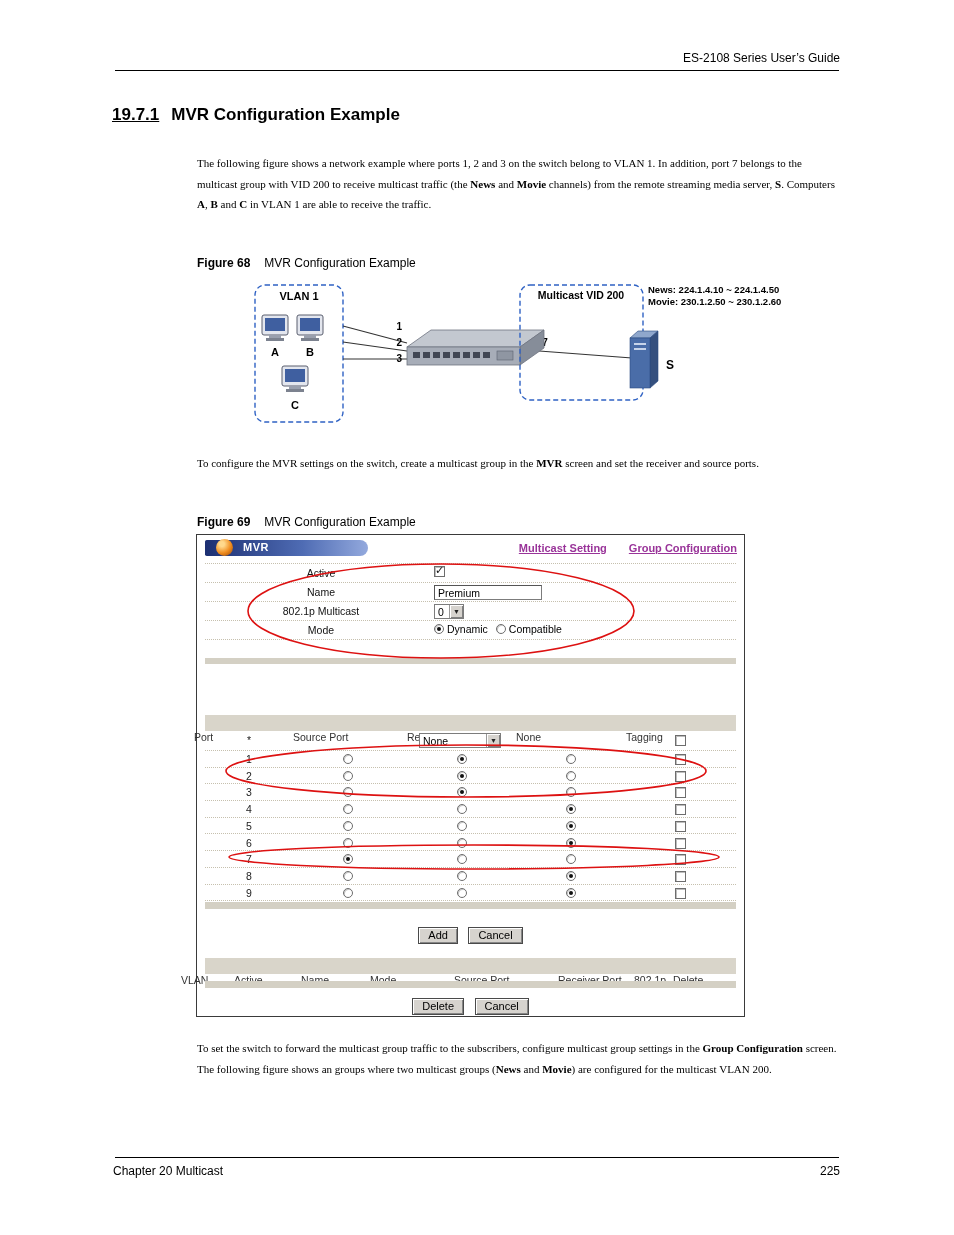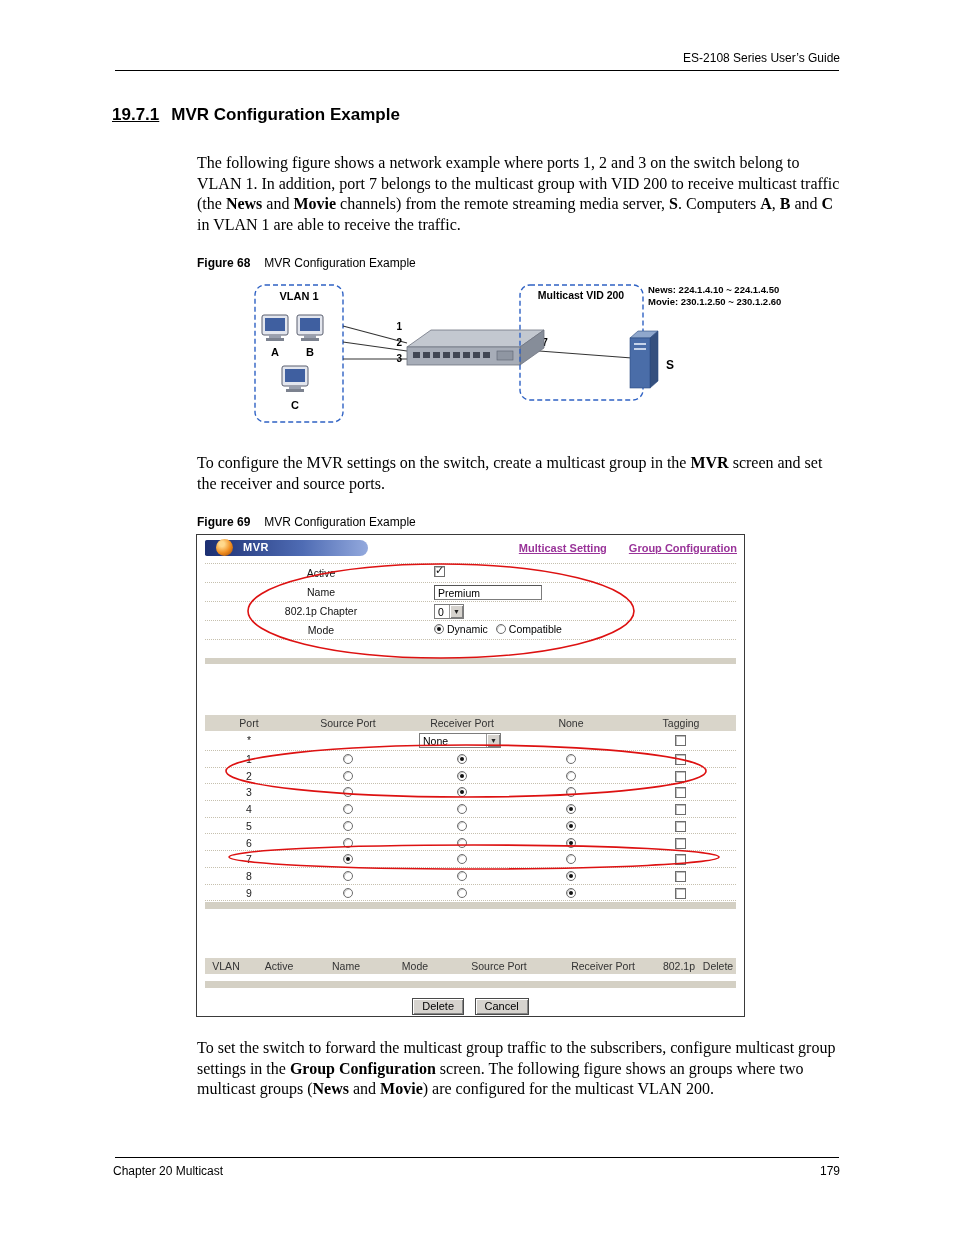--- a/index.html
+++ b/index.html
@@ -10,21 +10,21 @@
   .header-text { top:51px; right:114px; font:12px "Liberation Sans", sans-serif; }
   .rule { border-top:1px solid #000; height:0; }
   .header-rule { top:70px; left:115px; width:724px; }
   .footer-rule { top:1157px; left:115px; width:724px; }
   .footer-left { top:1164px; left:113px; font:12px "Liberation Sans", sans-serif; }
   .footer-right { top:1164px; right:114px; font:12px "Liberation Sans", sans-serif; }
 
   .heading { left:112px; top:105px; font:bold 17px "Liberation Sans", sans-serif; }
   .heading .num { margin-right:12px;text-decoration:underline; }
 
-  .body-p { left:197px; width:646px; font-size:16px; line-height:20.6px; }
+  .body-p { left:197px; width:646px; font-size:11px; line-height:20.6px; }
   .p1 { top:153px; }
   .p2 { top:453px; }
   .p3 { top:1038px; }
 
   .fig-caption { left:197px; font:12px "Liberation Sans", sans-serif; }
   .cap68 { top:256px; }
   .cap69 { top:515px; }
   .fig-caption b { font-weight:bold; }
   .fig-caption .cap-title { margin-left:14px; }
 
@@ -56,21 +56,21 @@
   .win-select .sel-val { font-size:10.5px; padding:1px 3px 0 3px; flex:1; }
   .win-select .sel-arrow { width:14px; background:#d6d3ce; border-left:1px solid #999; display:flex; align-items:center; justify-content:center; font-size:7px; color:#222; box-shadow:inset 1px 1px 0 #fff, inset -1px -1px 0 #808080; }
 
   .gray-bar { position:absolute; left:8px; width:531px; background:#d4d0c4; }
   .bar1 { top:123px; height:6px; }
   .bar2 { top:367px; height:7px; }
   .bar3 { top:446px; height:7px; }
 
   .pt-header, .vt-header { position:absolute; left:8px; width:531px; height:16px; background:#d9d5ca; }
   .pt-header { top:180px; } .vt-header { top:423px; }
-  .th { position:absolute; top:2px; width:110px; text-align:center; font-size:10.5px; color:#333; white-space:nowrap; }
+  .th { position:absolute; top:16px; width:110px; font-size:10.5px; color:#333; white-space:nowrap; }
 
   .pt-wild { position:absolute; left:8px; top:196px; width:531px; height:20px; border-bottom:1px dotted #c6c0ae; }
   .pt-wild .port-num { top:3px; }
   .port-num { position:absolute; left:0; width:88px; text-align:center; font-size:10.5px; color:#222; }
   .pt-rows { position:absolute; left:8px; top:216px; width:531px; height:151px; }
   .port-row { position:absolute; left:0; width:531px; height:16.7px; border-bottom:1px dotted #c6c0ae; }
   .port-row .port-num { top:2px; }
   .port-row .radio, .port-row .chk { position:absolute; top:3px; }
 
   .btn-row { position:absolute; left:0; width:100%; text-align:center; }
@@ -190,21 +190,21 @@
           <span class="chk checked"></span>
         </span>
     </div>
     <div class="frow">
       <span class="flabel">Name</span>
       <span class="fctrl">
           <input class="win-input" style="width: 108px;" value="Premium">
         </span>
     </div>
     <div class="frow">
-      <span class="flabel">802.1p Chapter</span>
+      <span class="flabel">802.1p Multicast</span>
       <span class="fctrl">
         <span class="win-select" style="width:30px">
           <span class="sel-val">0</span>
           <span class="sel-arrow">▼</span>
         </span>
       </span>
     </div>
     <div class="frow">
       <span class="flabel">Mode</span>
       <span class="fctrl">
@@ -300,20 +300,24 @@
         <span class="port-num">9</span>
         <span class="radio" style="left: 138px;"></span>
         <span class="radio" style="left: 252px;"></span>
         <span class="radio sel" style="left: 361px;"></span>
         <span class="chk" style="left: 470px;"></span>
       </div>
     </div>
 
   <div class="gray-bar bar2"></div>
 
+  <div class="btn-row btns1">
+    <button class="win-btn">Add</button>
+    <button class="win-btn">Cancel</button>
+  </div>
 
   <div class="vt-header">
       <span class="th" style="left: -24px; width: 90px;">VLAN</span>
       <span class="th" style="left: 29px; width: 90px;">Active</span>
       <span class="th" style="left: 96px; width: 90px;">Name</span>
       <span class="th" style="left: 165px; width: 90px;">Mode</span>
       <span class="th" style="left: 249px; width: 90px;">Source Port</span>
       <span class="th" style="left: 353px; width: 90px;">Receiver Port</span>
       <span class="th" style="left: 429px; width: 90px;">802.1p</span>
       <span class="th" style="left: 468px; width: 90px;">Delete</span>
@@ -329,13 +333,13 @@
     <ellipse cx="244" cy="76" rx="193" ry="47" fill="none" stroke="#dd1111" stroke-width="1.6"></ellipse>
     <ellipse cx="269" cy="236" rx="240" ry="26" fill="none" stroke="#dd1111" stroke-width="1.6"></ellipse>
     <ellipse cx="277" cy="322" rx="245" ry="12" fill="none" stroke="#dd1111" stroke-width="1.6"></ellipse>
   </svg>
 </div>
 
 <p class="abs body-p p3"><span>To set the switch to forward the multicast group traffic to the subscribers, configure multicast group settings in the </span><b>Group Configuration</b><span> screen. The following figure shows an groups where two multicast groups (</span><b>News</b><span> and </span><b>Movie</b><span>) are configured for the multicast VLAN 200.</span></p>
 
 <div class="abs rule footer-rule"></div>
 <div class="abs footer-left">Chapter 20 Multicast</div>
-<div class="abs footer-right">179</div>
+<div class="abs footer-right">225</div>
 
 </body></html>

